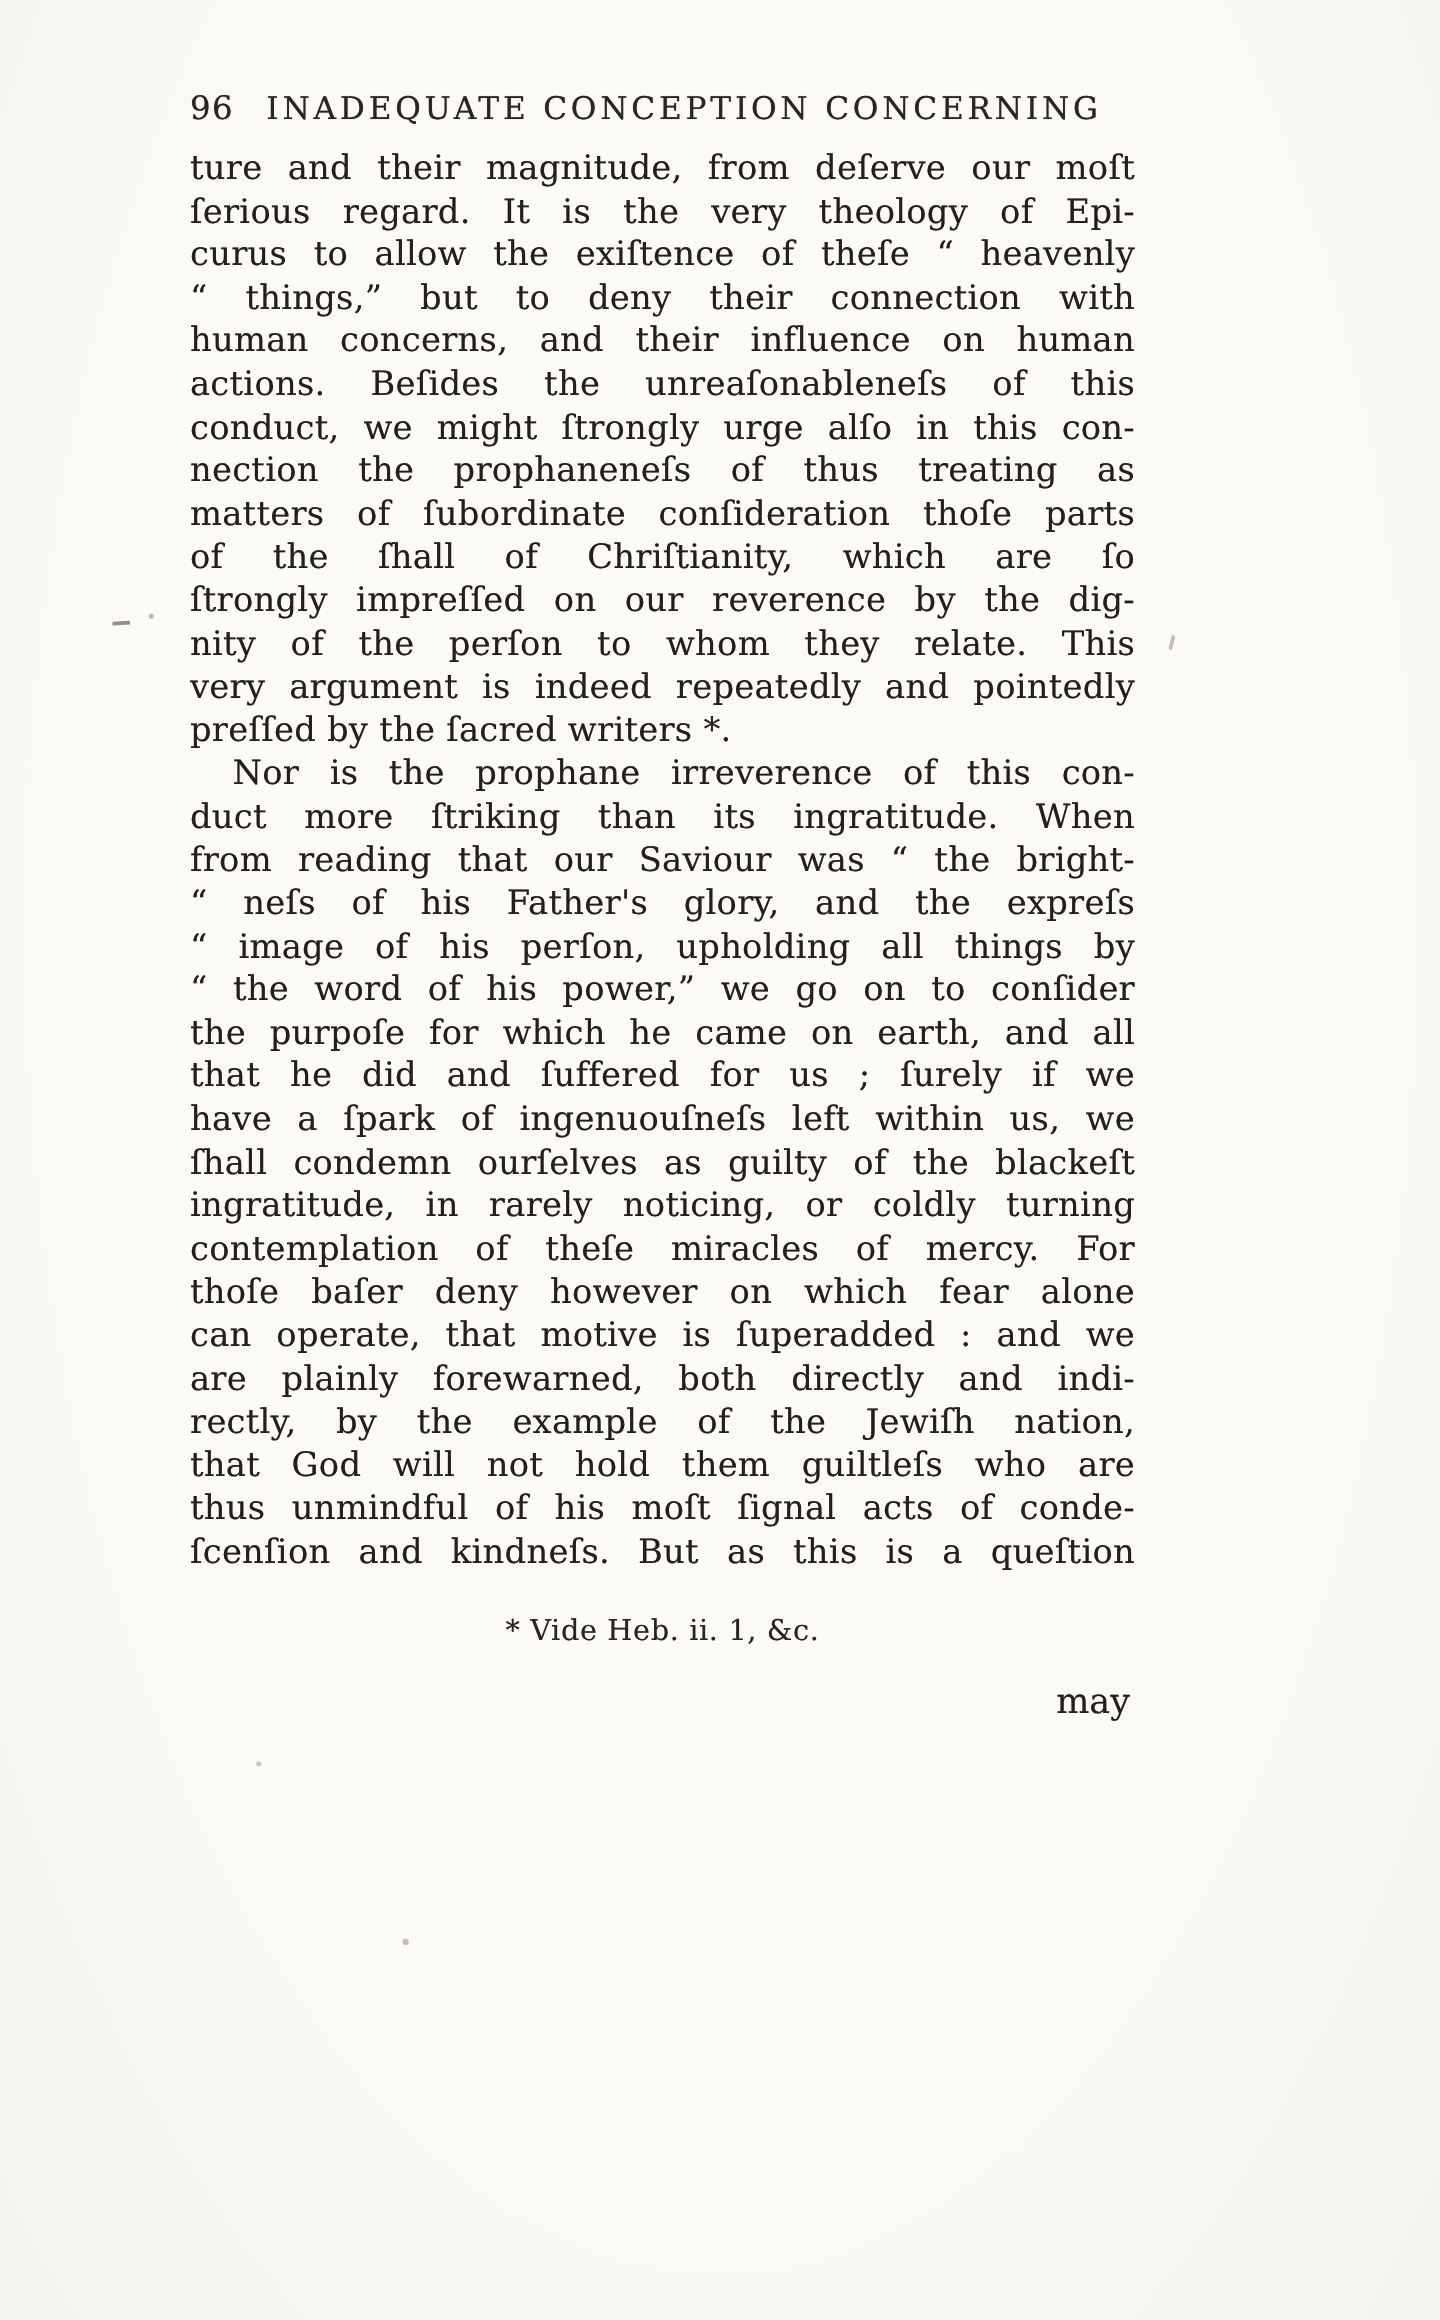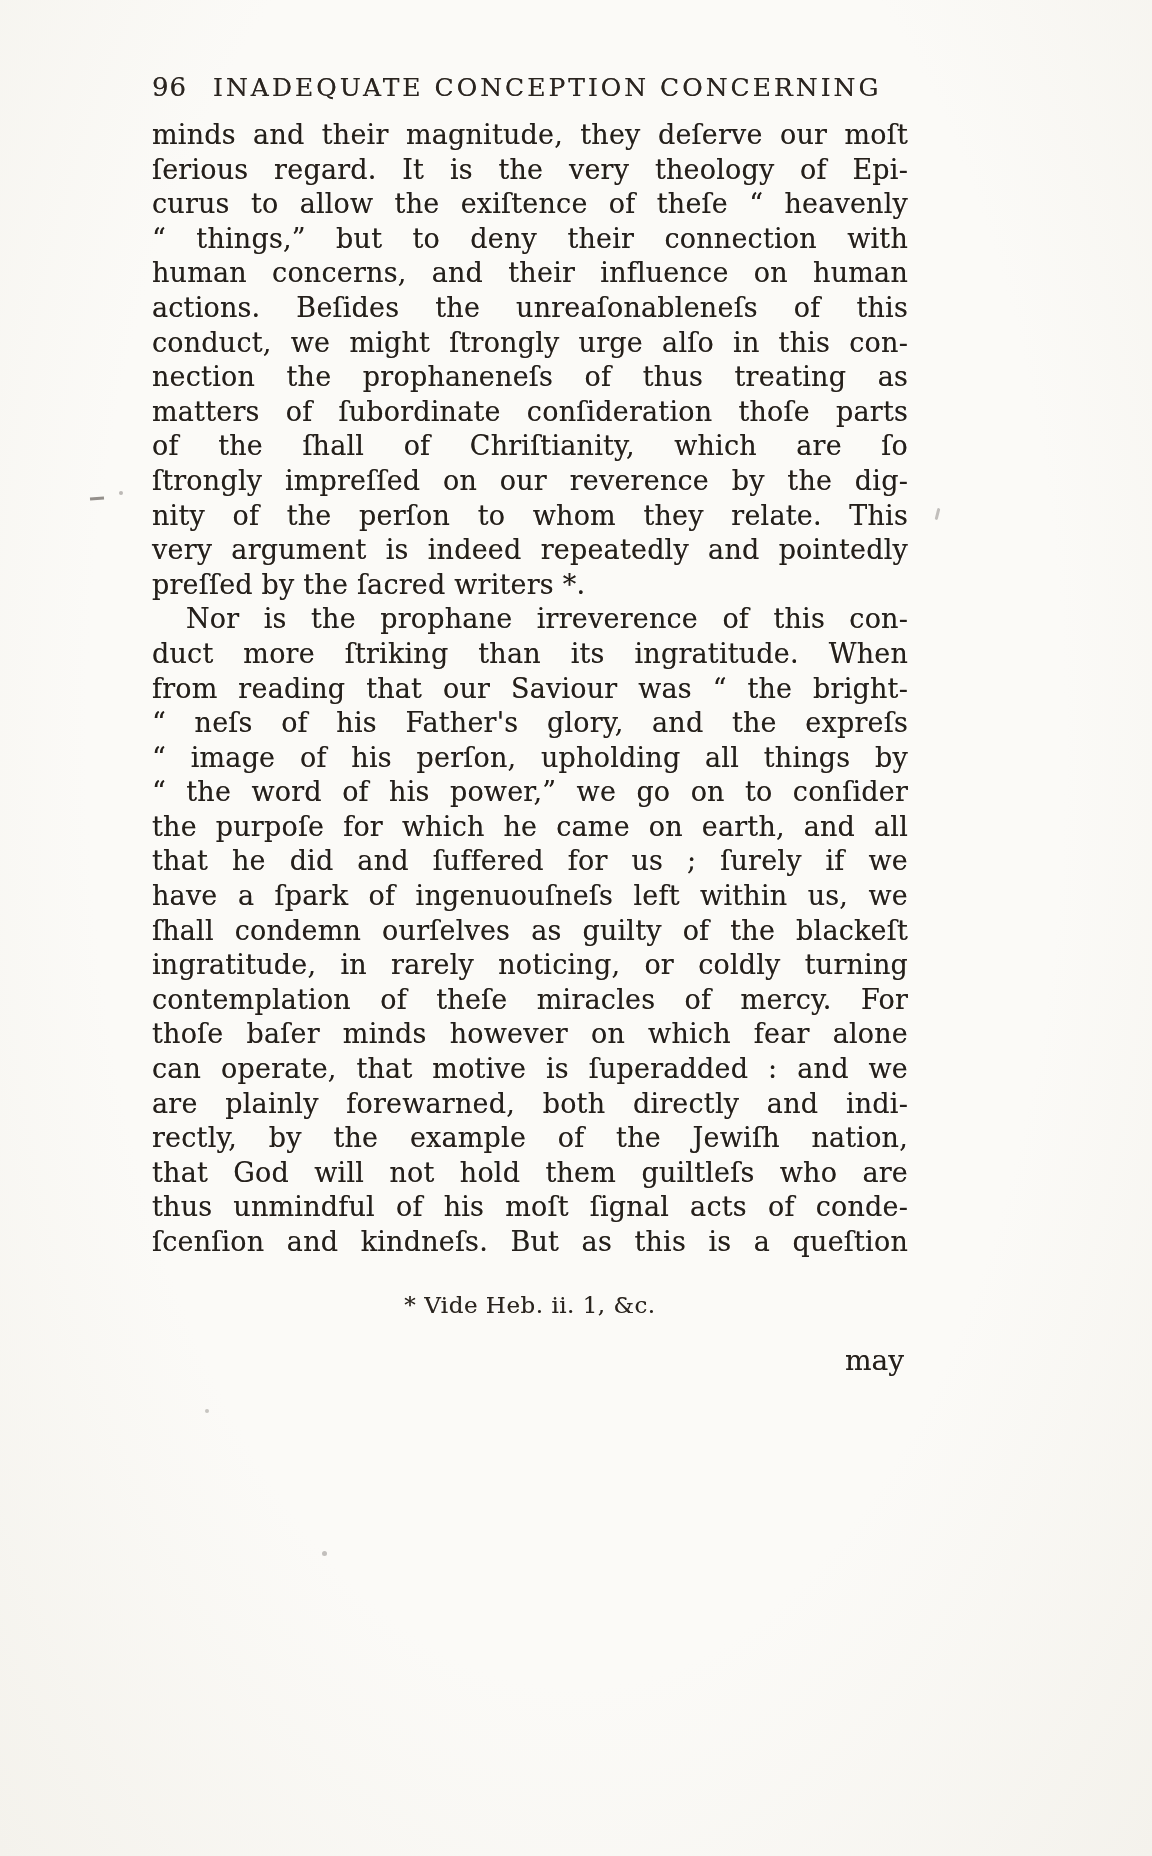--- a/index.html
+++ b/index.html
@@ -19,21 +19,21 @@
     color: #241f1a;
   }
   .content {
     position: absolute;
     left: 152px;
     top: 72px;
     width: 756px;
   }
   .running-header {
     display: flex;
-    align-items: center;
+    align-items: flex-start;
     gap: 26px;
     font-size: 25px;
     letter-spacing: 3px;
     color: #2b2520;
     text-shadow: 0 0 0.6px rgba(43,37,32,0.7);
     white-space: nowrap;
   }
   .running-header .pagenum {
     letter-spacing: 1px;
     font-size: 26px;
@@ -109,21 +109,21 @@
 <div class="page">
   <div class="content">
 
     <div class="running-header">
       <span class="pagenum">96</span>
       <span class="header-title">INADEQUATE CONCEPTION CONCERNING</span>
     </div>
 
     <div class="body-text">
       <div class="paragraph">
-          <div class="line">minds and their magnitude, they deſerve our moſt</div>
+          <div class="line">ture and their magnitude, from deſerve our moſt</div>
           <div class="line">ſerious regard.  It is the very theology of Epi-</div>
           <div class="line">curus to allow the exiſtence of theſe “ heavenly</div>
           <div class="line">“ things,” but to deny their connection with</div>
           <div class="line">human concerns, and their influence on human</div>
           <div class="line">actions.  Beſides the unreaſonableneſs of this</div>
           <div class="line">conduct, we might ſtrongly urge alſo in this con-</div>
           <div class="line">nection the prophaneneſs of thus treating as</div>
           <div class="line">matters of ſubordinate conſideration thoſe parts</div>
           <div class="line">of the ſhall of Chriſtianity, which are ſo</div>
           <div class="line">ſtrongly impreſſed on our reverence by the dig-</div>
@@ -137,21 +137,21 @@
           <div class="line">from reading that our Saviour was “ the bright-</div>
           <div class="line">“ neſs of his Father's glory, and the expreſs</div>
           <div class="line">“ image of his perſon, upholding all things by</div>
           <div class="line">“ the word of his power,” we go on to conſider</div>
           <div class="line">the purpoſe for which he came on earth, and all</div>
           <div class="line">that he did and ſuffered for us ; ſurely if we</div>
           <div class="line">have a ſpark of ingenuouſneſs left within us, we</div>
           <div class="line">ſhall condemn ourſelves as guilty of the blackeſt</div>
           <div class="line">ingratitude, in rarely noticing, or coldly turning</div>
           <div class="line">contemplation of theſe miracles of mercy.  For</div>
-          <div class="line">thoſe baſer minds however on which fear alone</div>
+          <div class="line">thoſe baſer deny however on which fear alone</div>
           <div class="line">can operate, that motive is ſuperadded : and we</div>
           <div class="line">are plainly forewarned, both directly and indi-</div>
           <div class="line">rectly, by the example of the Jewiſh nation,</div>
           <div class="line">that God will not hold them guiltleſs who are</div>
           <div class="line">thus unmindful of his moſt ſignal acts of conde-</div>
           <div class="line">ſcenſion and kindneſs.  But as this is a queſtion</div>
         </div>
     </div>
 
     <div class="footnote">* Vide Heb. ii. 1, &amp;c.</div>

